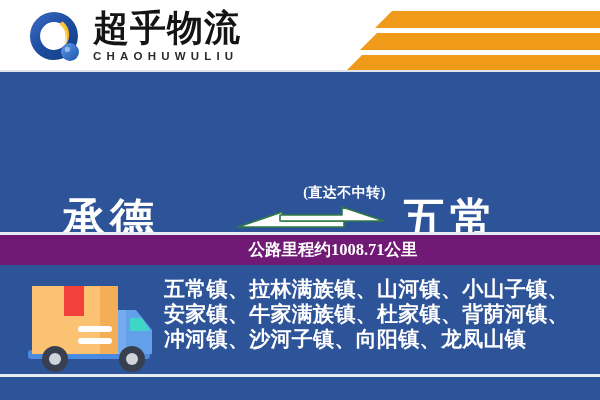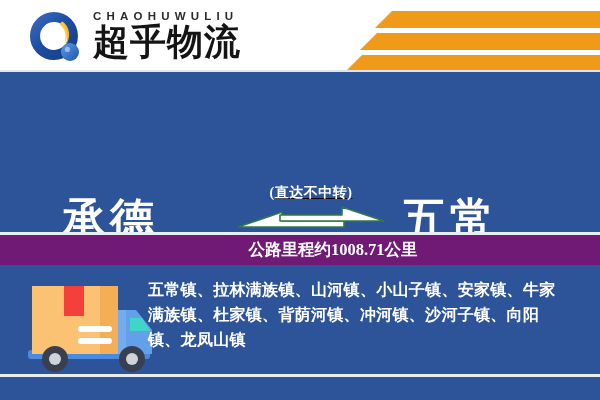--- a/index.html
+++ b/index.html
@@ -92,22 +92,21 @@
     letter-spacing: 4px;
     white-space: nowrap;
   }
   #city-origin { left: 62px; }
   #city-dest  { left: 390px; margin-left: 12px; }
 
   #route-mid {
     position: absolute;
     left: 236px; top: 112px;
     width: 150px;
-    text-align: center;
-    text-decoration: underline;
+    text-align: right;
   }
   .route-note {
     font-family: "Liberation Serif", "DejaVu Serif", serif;
     font-size: 14px;
     font-weight: bold;
     color: #ffffff;
     white-space: nowrap;
     letter-spacing: 0.5px;
   }
   #note-top { margin-bottom: 3px; }
@@ -150,24 +149,24 @@
     width: 600px; height: 135px;
     background: #2d5399;
   }
   #truck-icon {
     position: absolute;
     left: 22px; top: 15px;
     width: 138px; height: 98px;
   }
   #town-list {
     position: absolute;
-    left: 148px; top: 12px;
+    left: 164px; top: 12px;
     width: 420px;
     font-family: "Liberation Serif", "DejaVu Serif", serif;
-    font-size: 16px;
+    font-size: 21px;
     font-weight: bold;
     color: #ffffff;
     line-height: 25px;
     letter-spacing: 0.3px;
   }
   #bottom-rule {
     position: absolute;
     left: 0; top: 374px;
     width: 600px; height: 3px;
     background: #e8ecf3;
@@ -199,22 +198,22 @@
         </defs>
         <path d="M27 3 A24 24 0 1 1 26.9 51 A24 24 0 0 1 27 3 Z M27 13 A14 14 0 1 0 27.1 41 A14 14 0 0 0 27 13 Z" fill="url(#ringGrad)"></path>
         <path d="M35.5 12.5 C43 17.5 44.5 29 38.5 36.5 C42 28 40.5 19 33 14.2 Z" fill="url(#moonGrad)"></path>
         <path d="M34.5 14 C41 19 42 28.5 37 35 C40 27.5 38.5 19.5 32.5 15.4 Z" fill="#fbc531" opacity="0.85"></path>
         <circle cx="43" cy="43" r="9" fill="url(#dotGrad)"></circle>
         <circle cx="40.4" cy="40.4" r="2.6" fill="#ffffff" opacity="0.45"></circle>
       </svg>
     </div>
 
     <div id="brand-text">
+      <div id="brand-cn">超乎物流</div>
       <div id="brand-en">CHAOHUWULIU</div>
-      <div id="brand-cn">超乎物流</div>
     </div>
 
     <div class="stripe" id="stripe-1"></div>
     <div class="stripe" id="stripe-2"></div>
     <div class="stripe" id="stripe-3"></div>
 
     <div id="header-rule"></div>
   </div>
 
   <div id="route-panel">

